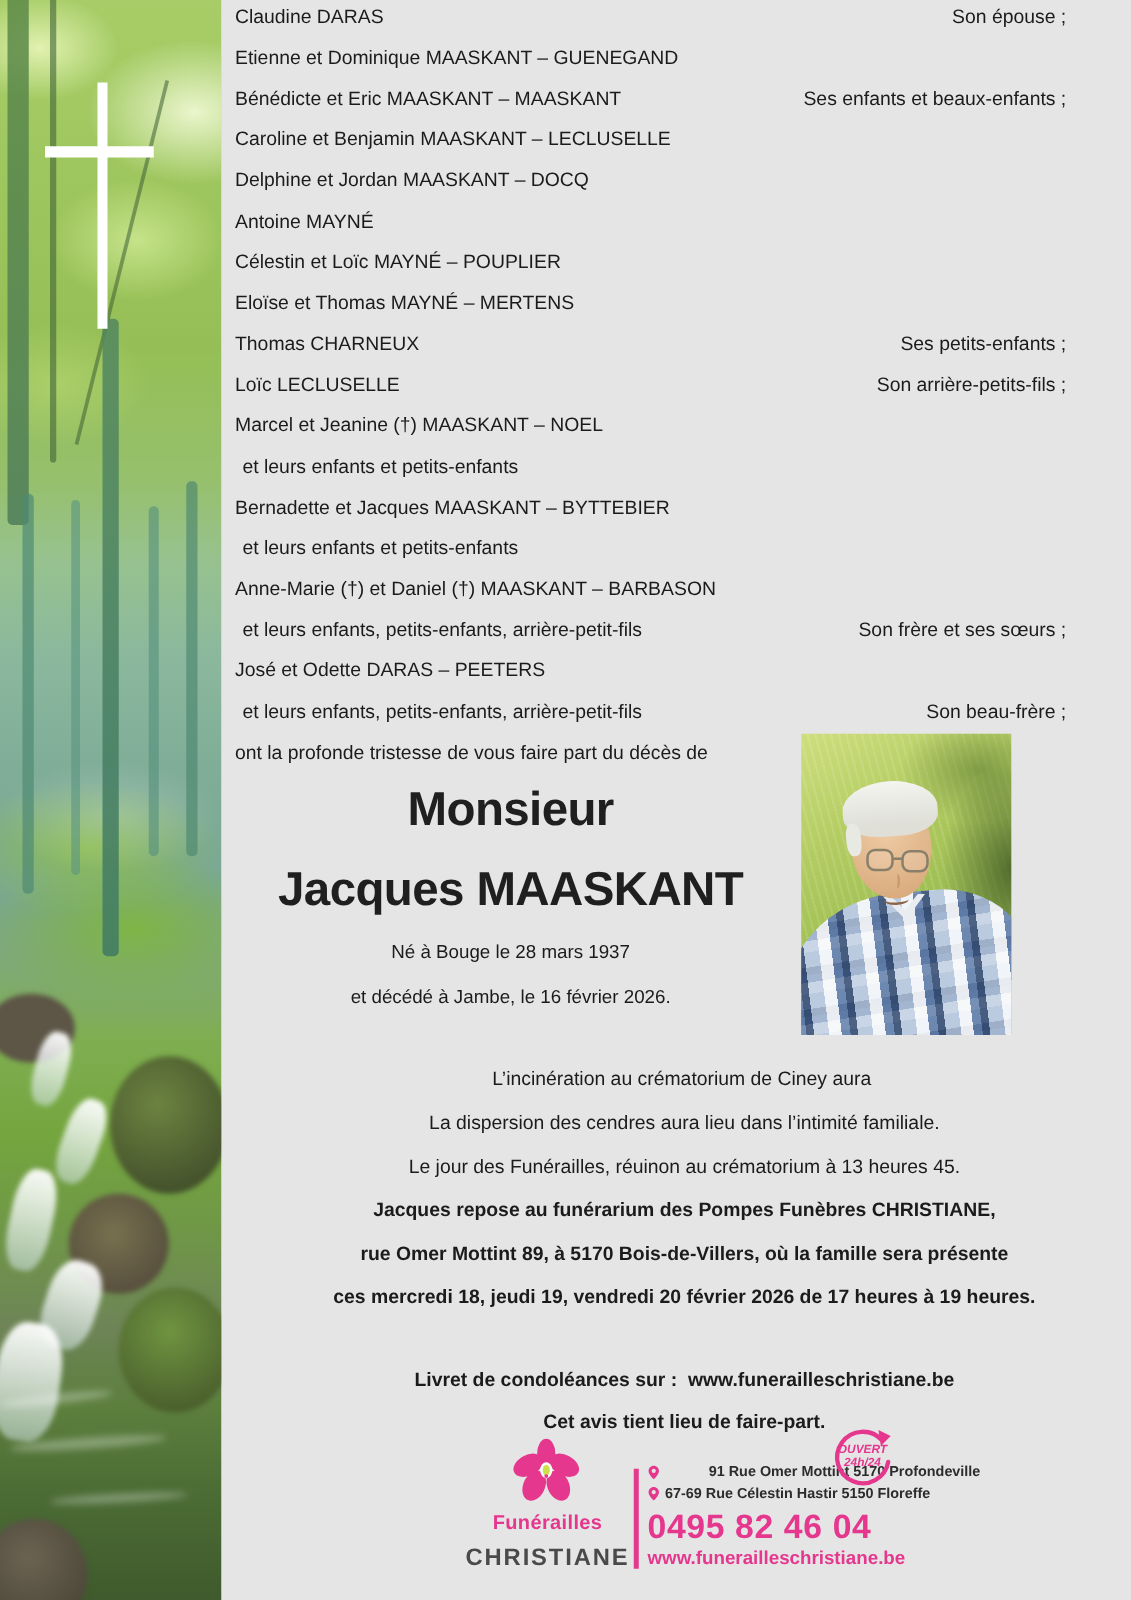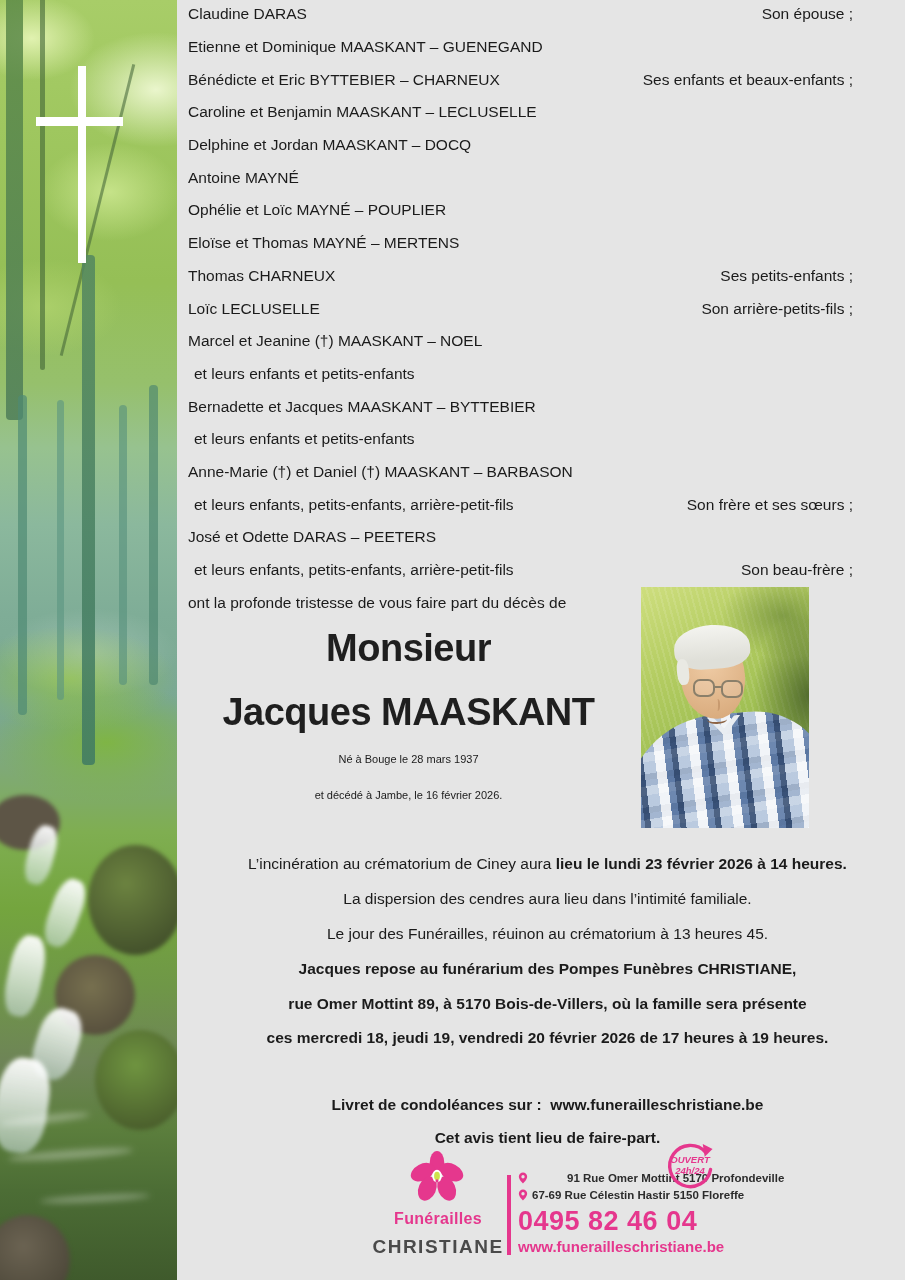--- a/index.html
+++ b/index.html
@@ -61,21 +61,21 @@
   .fam-left{ white-space:pre; }
   .fam-left.indent{ padding-left:6px; }
   .fam-right{ white-space:pre; text-align:right; }
 
   
   .deceased{ position:absolute; left:177px; top:0; width:463px; text-align:center; }
   .title-line{ position:absolute; left:0; width:100%; font-weight:800; font-size:38px;
                letter-spacing:-.5px; color:#1f1f1f; }
   .title-monsieur{ top:627px; }
   .title-name{ top:691px; }
-  .sub-line{ position:absolute; left:0; width:100%; font-size:11px; }
+  .sub-line{ position:absolute; left:0; width:100%; font-size:15px; }
   .sub-birth{ top:753px; }
   .sub-death{ top:789px; }
 
   
   .photo{ position:absolute; left:641px; top:587px; width:168px; height:241px; overflow:hidden;
     background-image:
       radial-gradient(ellipse 80px 120px at 100% 45%, rgba(70,95,40,.85), transparent 70%),
       radial-gradient(ellipse 90px 60px at 85% 12%, rgba(95,125,50,.6), transparent 70%),
       repeating-linear-gradient(75deg, rgba(255,255,255,.10) 0 2px, transparent 2px 6px),
       linear-gradient(150deg,#cede7e 0%, #b3cc61 30%, #9cbd51 60%, #8bb047 100%);
@@ -172,41 +172,41 @@
       <span class="fam-left">Claudine DARAS</span>
       <span class="fam-right">Son épouse ;</span>
     </div>
 
     <div class="fam-row">
       <span class="fam-left">Etienne et Dominique MAASKANT – GUENEGAND</span>
       <span class="fam-right"></span>
     </div>
 
     <div class="fam-row">
-      <span class="fam-left">Bénédicte et Eric BYTTEBIER – CHARNEUX</span>
+      <span class="fam-left">Bénédicte et Eric MAASKANT – MAASKANT</span>
       <span class="fam-right">Ses enfants et beaux-enfants ;</span>
     </div>
 
     <div class="fam-row">
       <span class="fam-left">Caroline et Benjamin MAASKANT – LECLUSELLE</span>
       <span class="fam-right"></span>
     </div>
 
     <div class="fam-row">
       <span class="fam-left">Delphine et Jordan MAASKANT – DOCQ</span>
       <span class="fam-right"></span>
     </div>
 
     <div class="fam-row">
       <span class="fam-left">Antoine MAYNÉ</span>
       <span class="fam-right"></span>
     </div>
 
     <div class="fam-row">
-      <span class="fam-left">Ophélie et Loïc MAYNÉ – POUPLIER</span>
+      <span class="fam-left">Célestin et Loïc MAYNÉ – POUPLIER</span>
       <span class="fam-right"></span>
     </div>
 
     <div class="fam-row">
       <span class="fam-left">Eloïse et Thomas MAYNÉ – MERTENS</span>
       <span class="fam-right"></span>
     </div>
 
     <div class="fam-row">
       <span class="fam-left">Thomas CHARNEUX</span>
@@ -280,21 +280,21 @@
     <div class="glasses">
       <div class="lens left"></div>
       <div class="lens right"></div>
       <div class="bridge"></div>
     </div>
     <div class="nose"></div>
     <div class="smile"></div>
   </div>
 
   <div class="ceremony">
-    <div class="cer-line"><span>L’incinération au crématorium de Ciney aura </span><span class="bold">lieu le lundi 23 février 2026 à 14 heures.</span></div>
+    <div class="cer-line"><span>L’incinération au crématorium de Ciney aura </span></div>
     <div class="cer-line">La dispersion des cendres aura lieu dans l’intimité familiale.</div>
     <div class="cer-line">Le jour des Funérailles, réuinon au crématorium à 13 heures 45.</div>
     <div class="cer-line bold">Jacques repose au funérarium des Pompes Funèbres CHRISTIANE,</div>
     <div class="cer-line bold">rue Omer Mottint 89, à 5170 Bois-de-Villers, où la famille sera présente</div>
     <div class="cer-line bold">ces mercredi 18, jeudi 19, vendredi 20 février 2026 de 17 heures à 19 heures.</div>
   </div>
 
   <div class="condolences">
     <div class="con-line">Livret de condoléances sur :  www.funerailleschristiane.be</div>
     <div class="con-line">Cet avis tient lieu de faire-part.</div>

